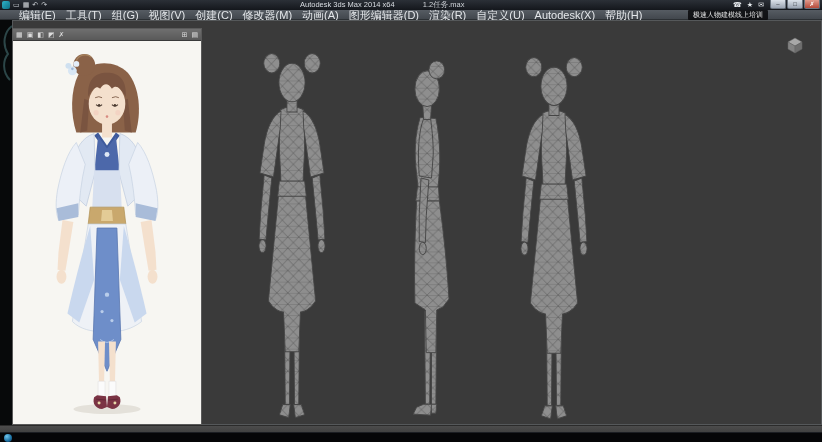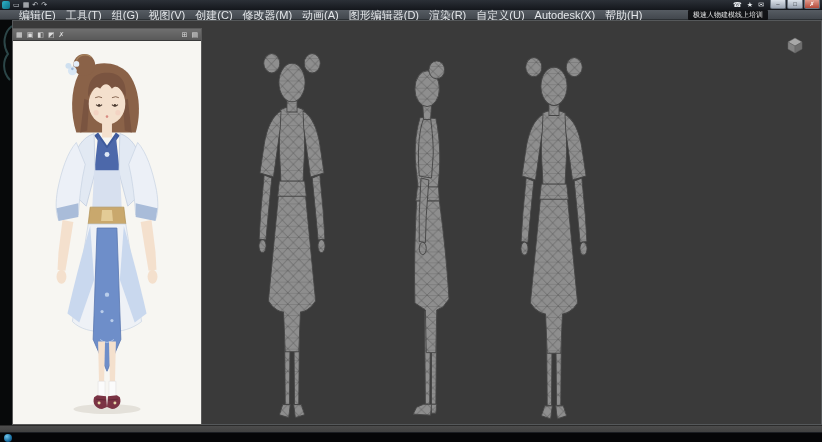--- a/index.html
+++ b/index.html
@@ -110,20 +110,24 @@
 <div class="screen">
 
   <div class="titlebar">
     <div class="qat">
       <span class="app-logo"></span>
       <span class="icon">▭</span>
       <span class="icon">▦</span>
       <span class="icon">↶</span>
       <span class="icon">↷</span>
     </div>
+    <div class="title-text">
+      <span>Autodesk 3ds Max 2014 x64</span>
+      <span class="fname">1.2任务.max</span>
+    </div>
     <div class="tr-icons">
       <span class="icon">☎</span>
       <span class="icon">★</span>
       <span class="icon">✉</span>
     </div>
     <div class="win-controls">
       <span class="winbtn">–</span>
       <span class="winbtn">□</span>
       <span class="winbtn close">✗</span>
     </div>

